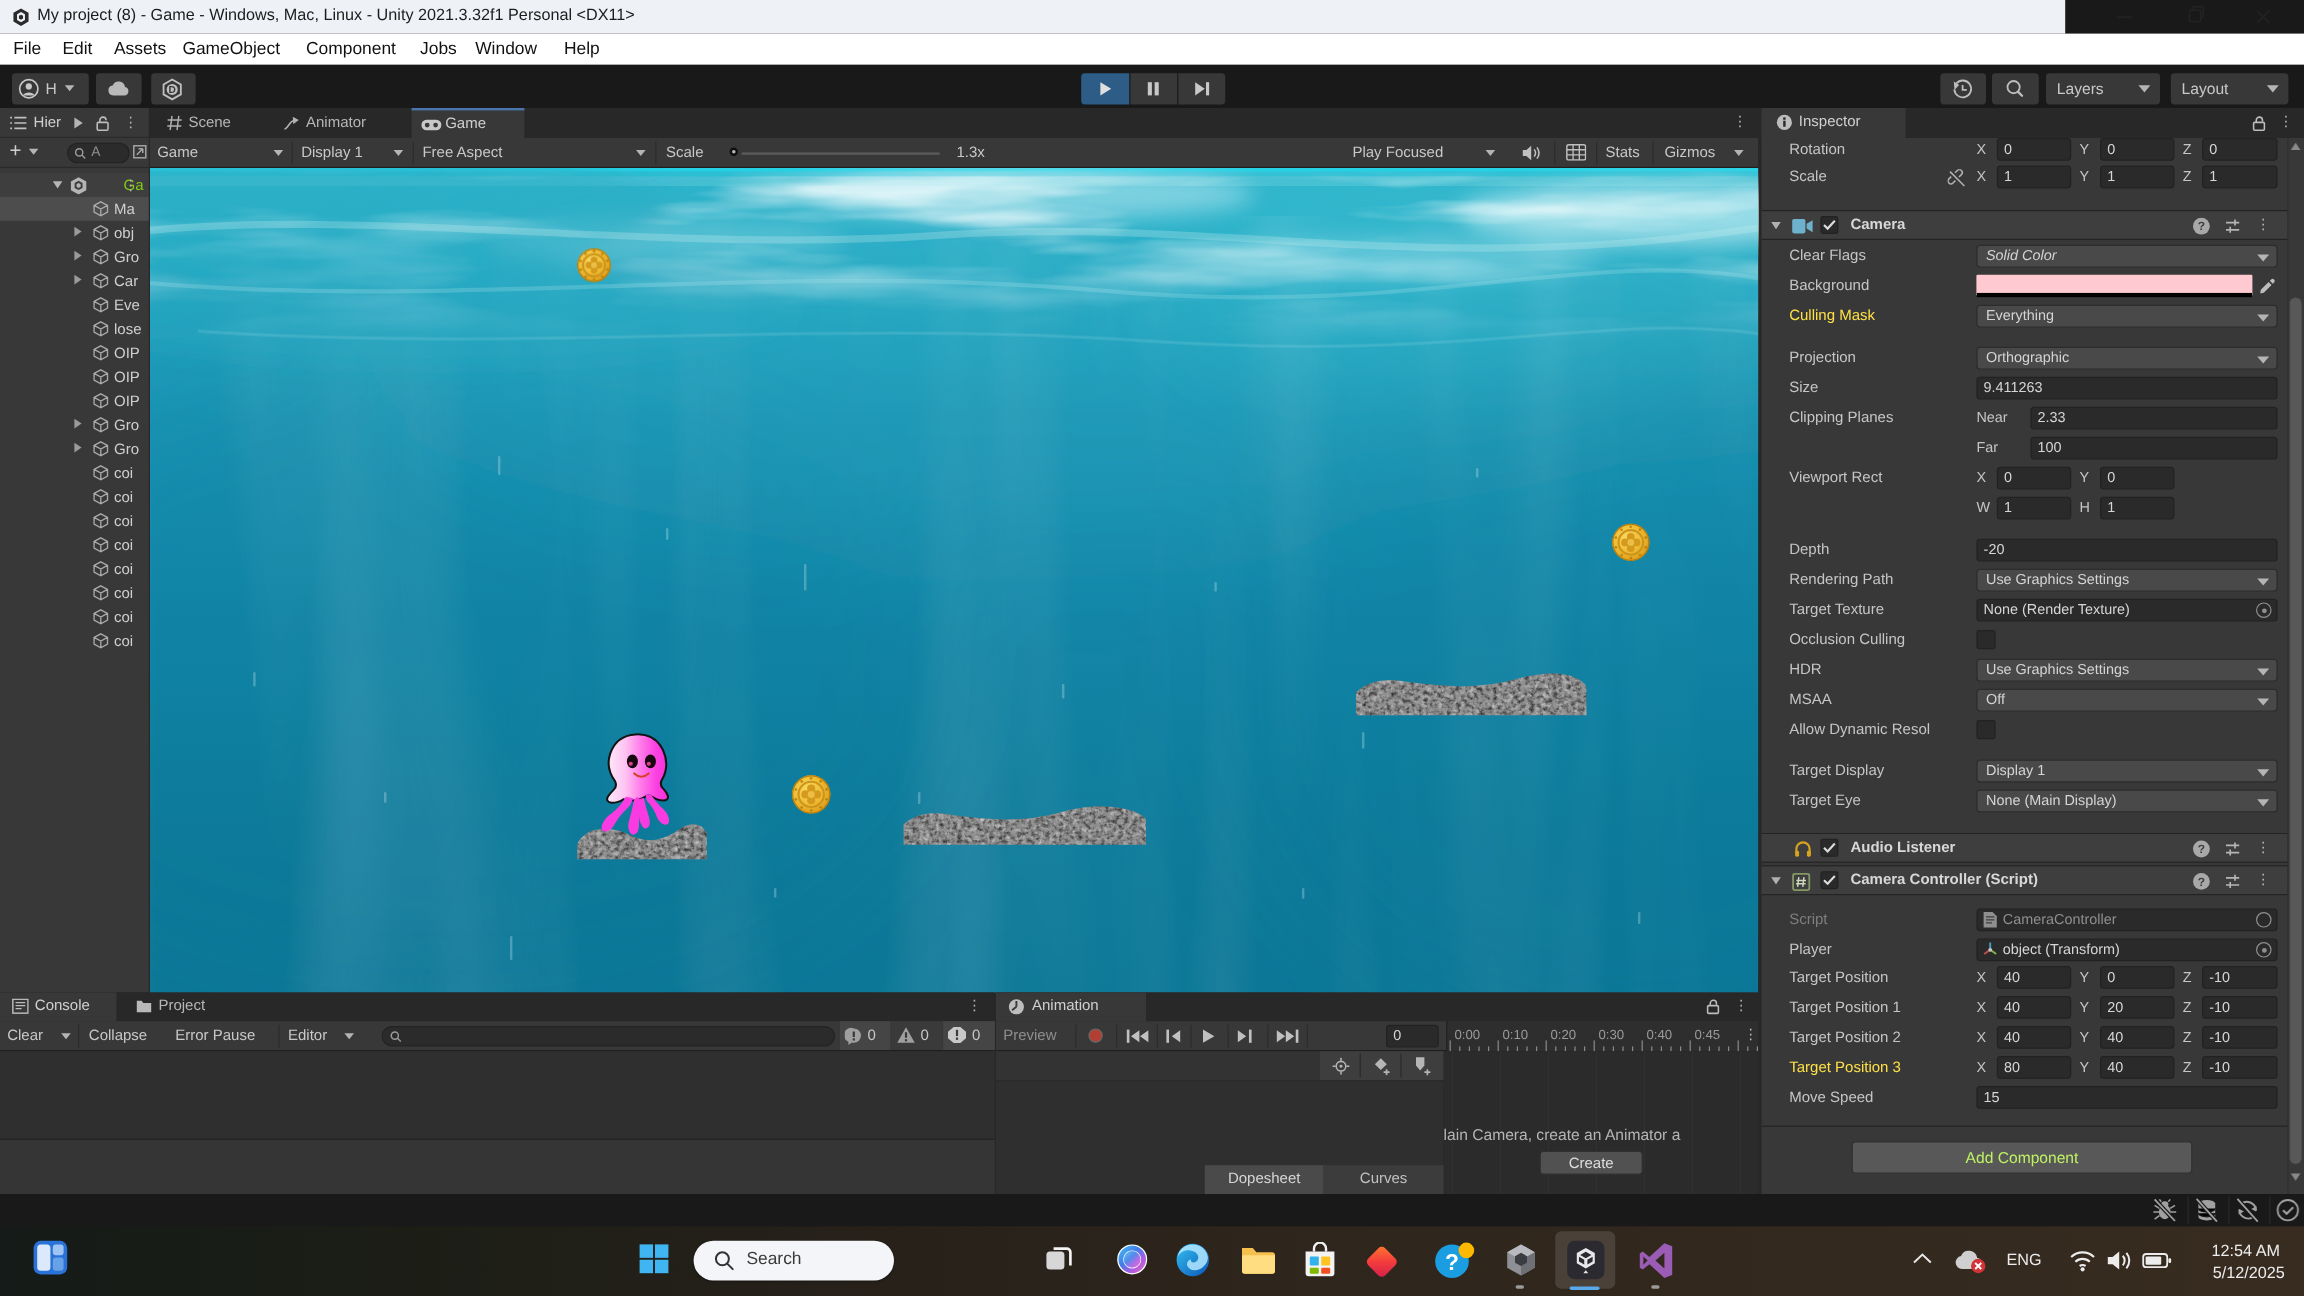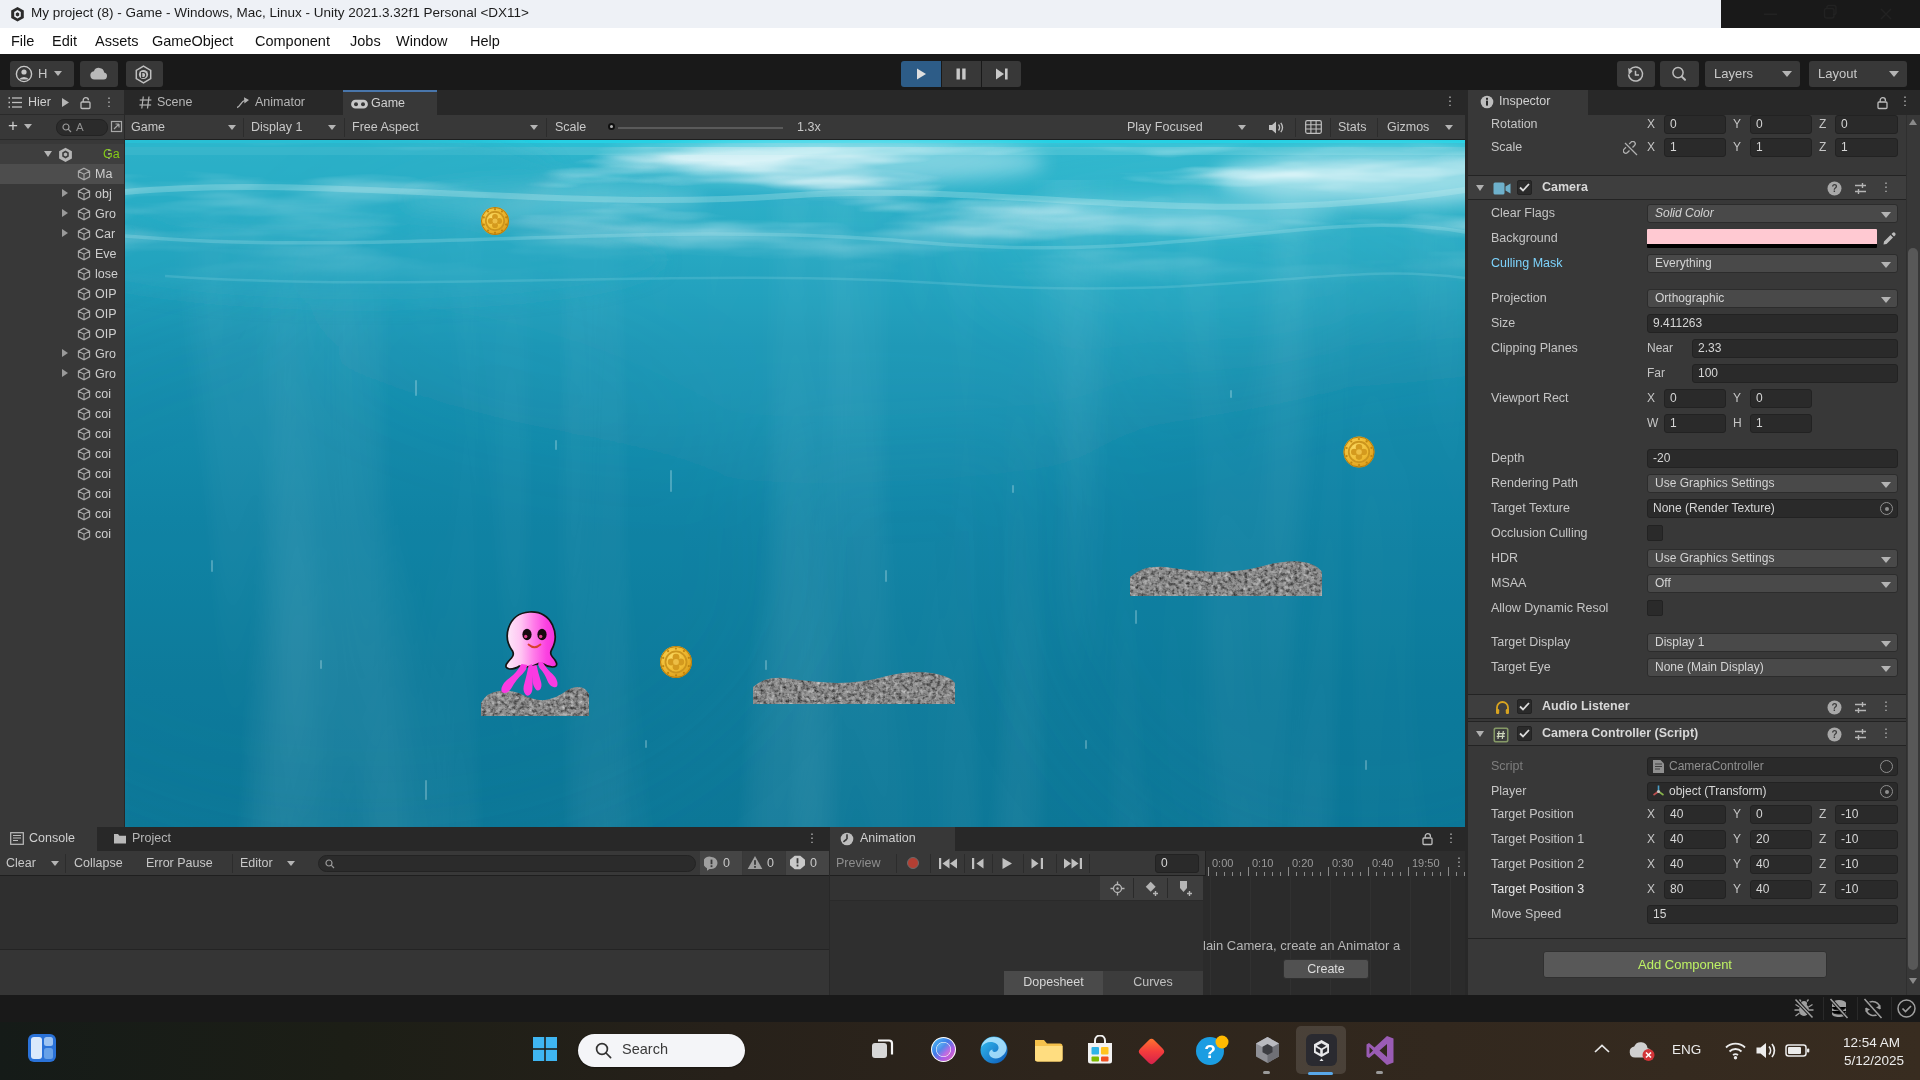--- a/index.html
+++ b/index.html
@@ -596,21 +596,21 @@
           </svg>
           <div class="kebab abs" style="left:412px;top:4px;">⋮</div>
         </div>
 <div class="ilabel" style="left:23px;top:91px;color:#c5c5c5;">Clear Flags</div>
 <div class="drop" style="left:179px;top:89px;width:251px;height:19px;font-style:italic;">Solid Color<div class="ddarrow" style="right:6px;top:7px;"></div></div>
 <div class="ilabel" style="left:23px;top:116px;color:#c5c5c5;">Background</div>
 <div class="abs" style="left:179px;top:114px;width:230px;height:19px;background:#ffc9d2;border-bottom:4px solid #000;border-radius:1px;"></div>
 <svg class="abs" style="left:414px;top:116px" width="15" height="15" viewBox="0 0 15 15">
 <path d="M1.5 13.5 L2 10.5 L8.5 4 L11 6.5 L4.5 13 Z M9.5 3 L10.8 1.7 a1.8 1.8 0 0 1 2.5 2.5 L12 5.5 Z" fill="#bdbdbd"></path>
         </svg>
-<div class="ilabel" style="left:23px;top:141px;color:#7dd3fc;">Culling Mask</div>
+<div class="ilabel" style="left:23px;top:141px;color:#fde047;">Culling Mask</div>
 <div class="drop" style="left:179px;top:139px;width:251px;height:19px;">Everything<div class="ddarrow" style="right:6px;top:7px;"></div></div>
 <div class="ilabel" style="left:23px;top:176px;color:#c5c5c5;">Projection</div>
 <div class="drop" style="left:179px;top:174px;width:251px;height:19px;">Orthographic<div class="ddarrow" style="right:6px;top:7px;"></div></div>
 <div class="ilabel" style="left:23px;top:201px;color:#c5c5c5;">Size</div>
 <div class="field" style="left:179px;top:199px;width:251px;height:19px;color:#d6d6d6;">9.411263</div>
 <div class="ilabel" style="left:23px;top:226px;color:#c5c5c5;">Clipping Planes</div>
 <div class="axis" style="left:179px;top:226px;">Near</div>
 <div class="field" style="left:224px;top:224px;width:206px;height:19px;color:#d6d6d6;">2.33</div>
 <div class="axis" style="left:179px;top:251px;">Far</div>
 <div class="field" style="left:224px;top:249px;width:206px;height:19px;color:#d6d6d6;">100</div>
@@ -729,21 +729,21 @@
         <div class="field" style="left:282px;top:715px;width:62px;height:19px;color:#d6d6d6;">20</div>
         <div class="axis" style="left:351px;top:717px;">Z</div>
         <div class="field" style="left:367px;top:715px;width:63px;height:19px;color:#d6d6d6;">-10</div>
 <div class="ilabel" style="left:23px;top:742px;color:#c5c5c5;">Target Position 2</div>
 <div class="axis" style="left:179px;top:742px;">X</div>
         <div class="field" style="left:196px;top:740px;width:62px;height:19px;color:#d6d6d6;">40</div>
         <div class="axis" style="left:265px;top:742px;">Y</div>
         <div class="field" style="left:282px;top:740px;width:62px;height:19px;color:#d6d6d6;">40</div>
         <div class="axis" style="left:351px;top:742px;">Z</div>
         <div class="field" style="left:367px;top:740px;width:63px;height:19px;color:#d6d6d6;">-10</div>
-<div class="ilabel" style="left:23px;top:767px;color:#e5e5e5;">Target Position 3</div>
+<div class="ilabel" style="left:23px;top:767px;color:#fde047;">Target Position 3</div>
 <div class="axis" style="left:179px;top:767px;">X</div>
         <div class="field" style="left:196px;top:765px;width:62px;height:19px;color:#d6d6d6;">80</div>
         <div class="axis" style="left:265px;top:767px;">Y</div>
         <div class="field" style="left:282px;top:765px;width:62px;height:19px;color:#d6d6d6;">40</div>
         <div class="axis" style="left:351px;top:767px;">Z</div>
         <div class="field" style="left:367px;top:765px;width:63px;height:19px;color:#d6d6d6;">-10</div>
 <div class="ilabel" style="left:23px;top:792px;color:#c5c5c5;">Move Speed</div>
 <div class="field" style="left:179px;top:790px;width:251px;height:19px;color:#d6d6d6;">15</div>
 <div class="abs" style="left:0;top:823px;width:452px;height:1px;background:#232323;"></div>
 <div class="abs" style="left:75px;top:836px;width:284px;height:27px;background:#585858;border:1px solid #303030;border-radius:3px;color:#bef264;font-size:13px;text-align:center;line-height:25px;">Add Component</div>
@@ -861,21 +861,21 @@
         </svg>
       <div class="abs" style="left:259px;top:3px;width:1px;height:19px;background:#2c2c2c;"></div>
       <div class="field" style="left:325px;top:3px;width:44px;height:19px;">0</div>
 
       <div class="abs" id="ruler" style="left:375px;top:0;width:260px;height:25px;background:#2e2e2e;border-left:1px solid #222;">
           <div class="abs txt" style="left:6px;top:6px;font-size:11px;color:#9a9a9a;">0:00</div>
           <div class="abs txt" style="left:46px;top:6px;font-size:11px;color:#9a9a9a;">0:10</div>
           <div class="abs txt" style="left:86px;top:6px;font-size:11px;color:#9a9a9a;">0:20</div>
           <div class="abs txt" style="left:126px;top:6px;font-size:11px;color:#9a9a9a;">0:30</div>
           <div class="abs txt" style="left:166px;top:6px;font-size:11px;color:#9a9a9a;">0:40</div>
-          <div class="abs txt" style="left:206px;top:6px;font-size:11px;color:#9a9a9a;">19:50</div>
+          <div class="abs txt" style="left:206px;top:6px;font-size:11px;color:#9a9a9a;">0:45</div>
           <div class="abs" style="left:2px;top:16px;width:1px;height:9px;background:#8a8a8a;"></div>
           <div class="abs" style="left:10px;top:21px;width:1px;height:4px;background:#8a8a8a;"></div>
           <div class="abs" style="left:18px;top:21px;width:1px;height:4px;background:#8a8a8a;"></div>
           <div class="abs" style="left:26px;top:21px;width:1px;height:4px;background:#8a8a8a;"></div>
           <div class="abs" style="left:34px;top:21px;width:1px;height:4px;background:#8a8a8a;"></div>
           <div class="abs" style="left:42px;top:16px;width:1px;height:9px;background:#8a8a8a;"></div>
           <div class="abs" style="left:50px;top:21px;width:1px;height:4px;background:#8a8a8a;"></div>
           <div class="abs" style="left:58px;top:21px;width:1px;height:4px;background:#8a8a8a;"></div>
           <div class="abs" style="left:66px;top:21px;width:1px;height:4px;background:#8a8a8a;"></div>
           <div class="abs" style="left:74px;top:21px;width:1px;height:4px;background:#8a8a8a;"></div>

